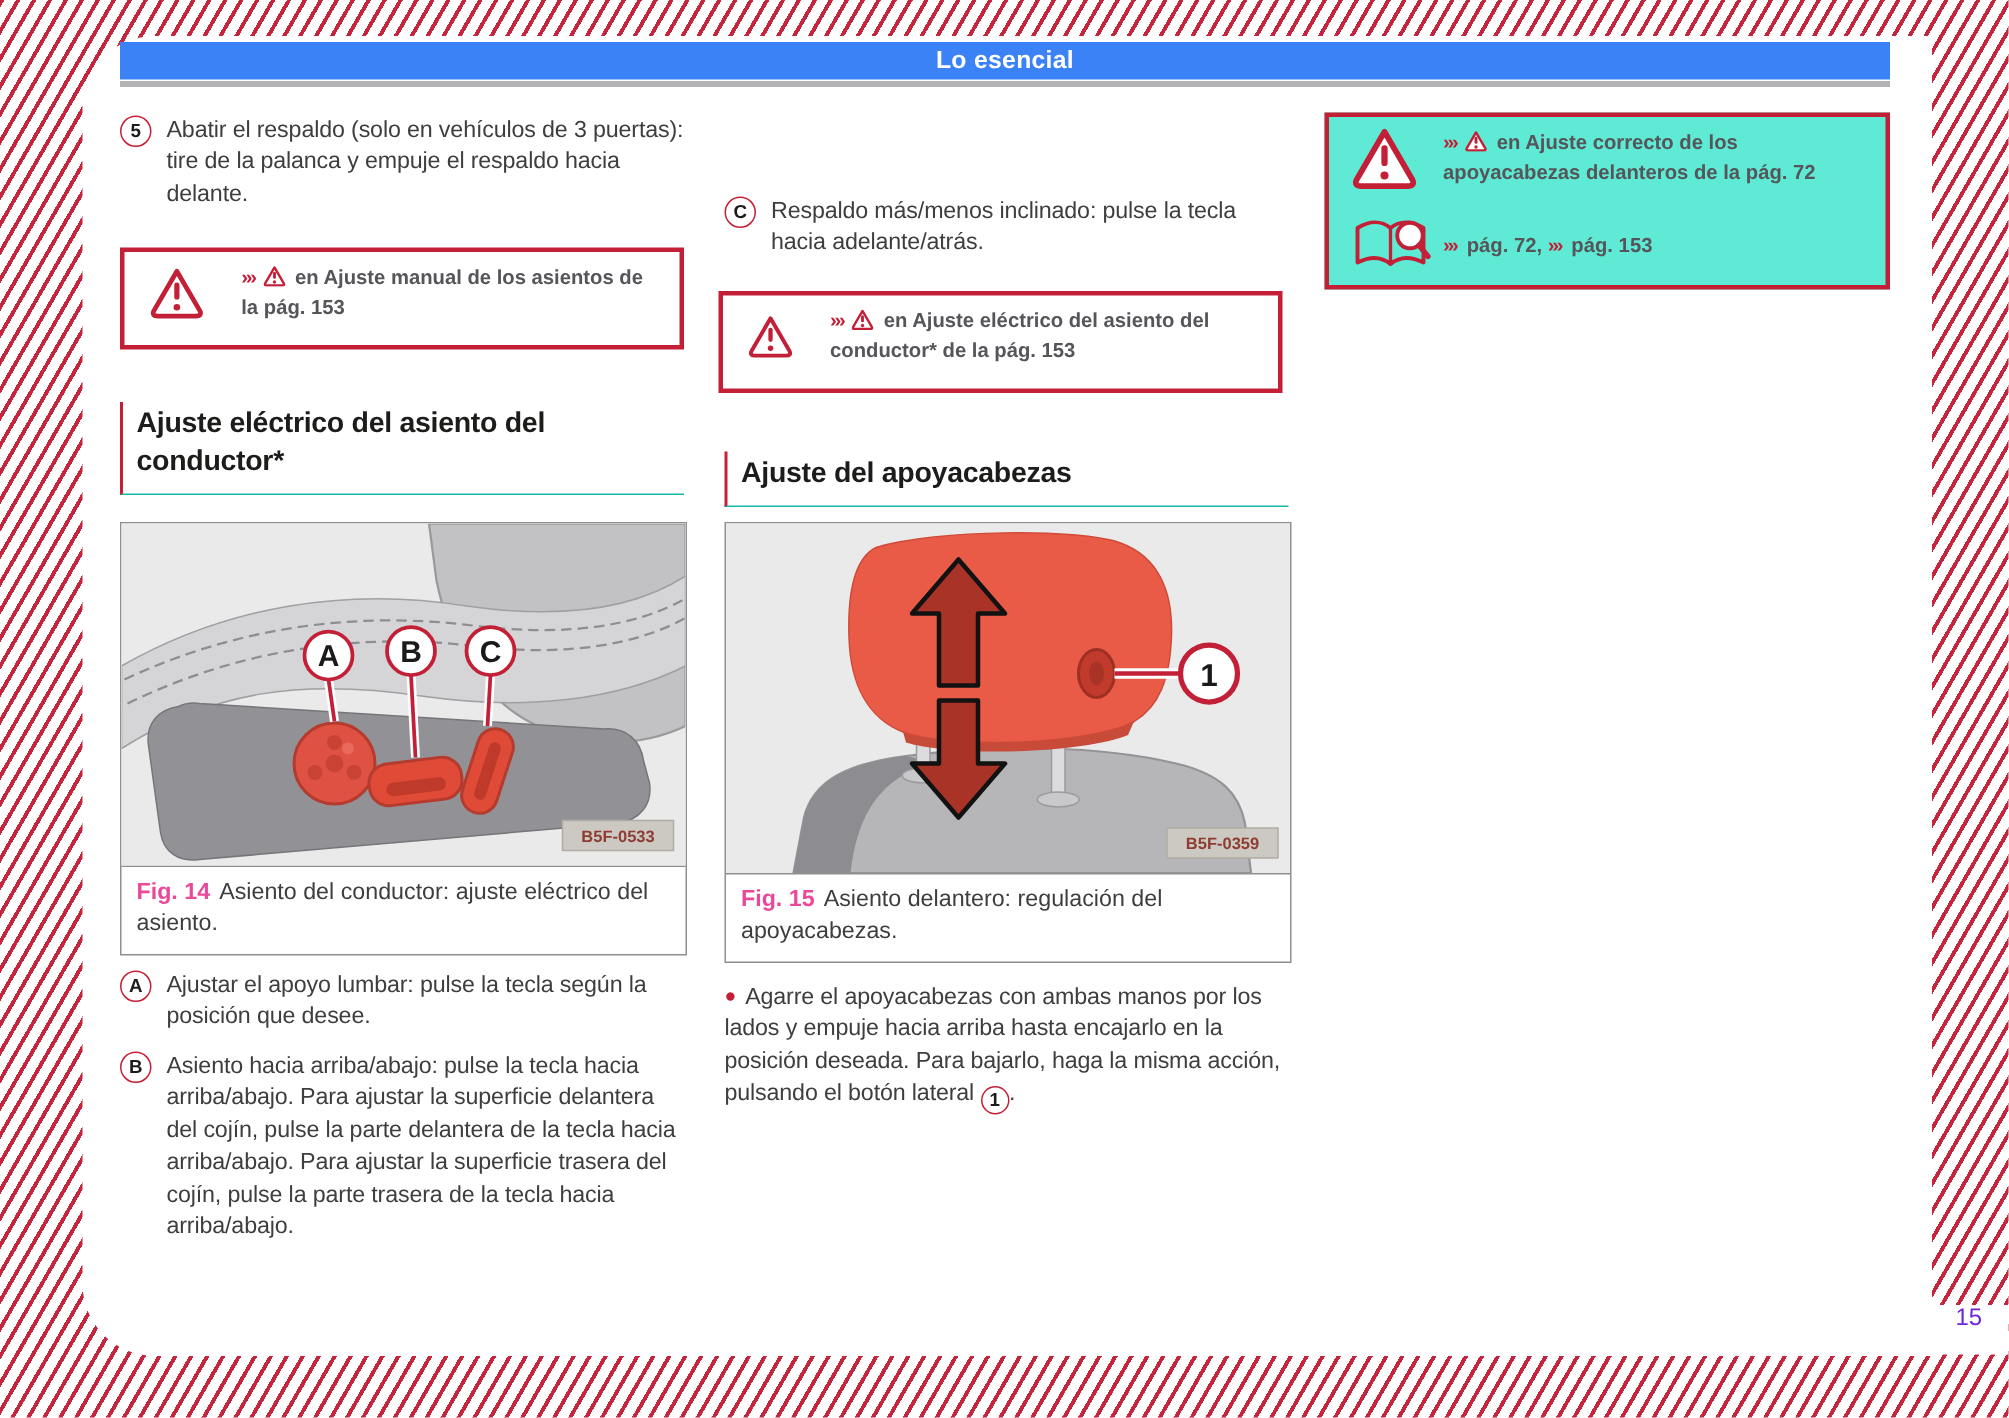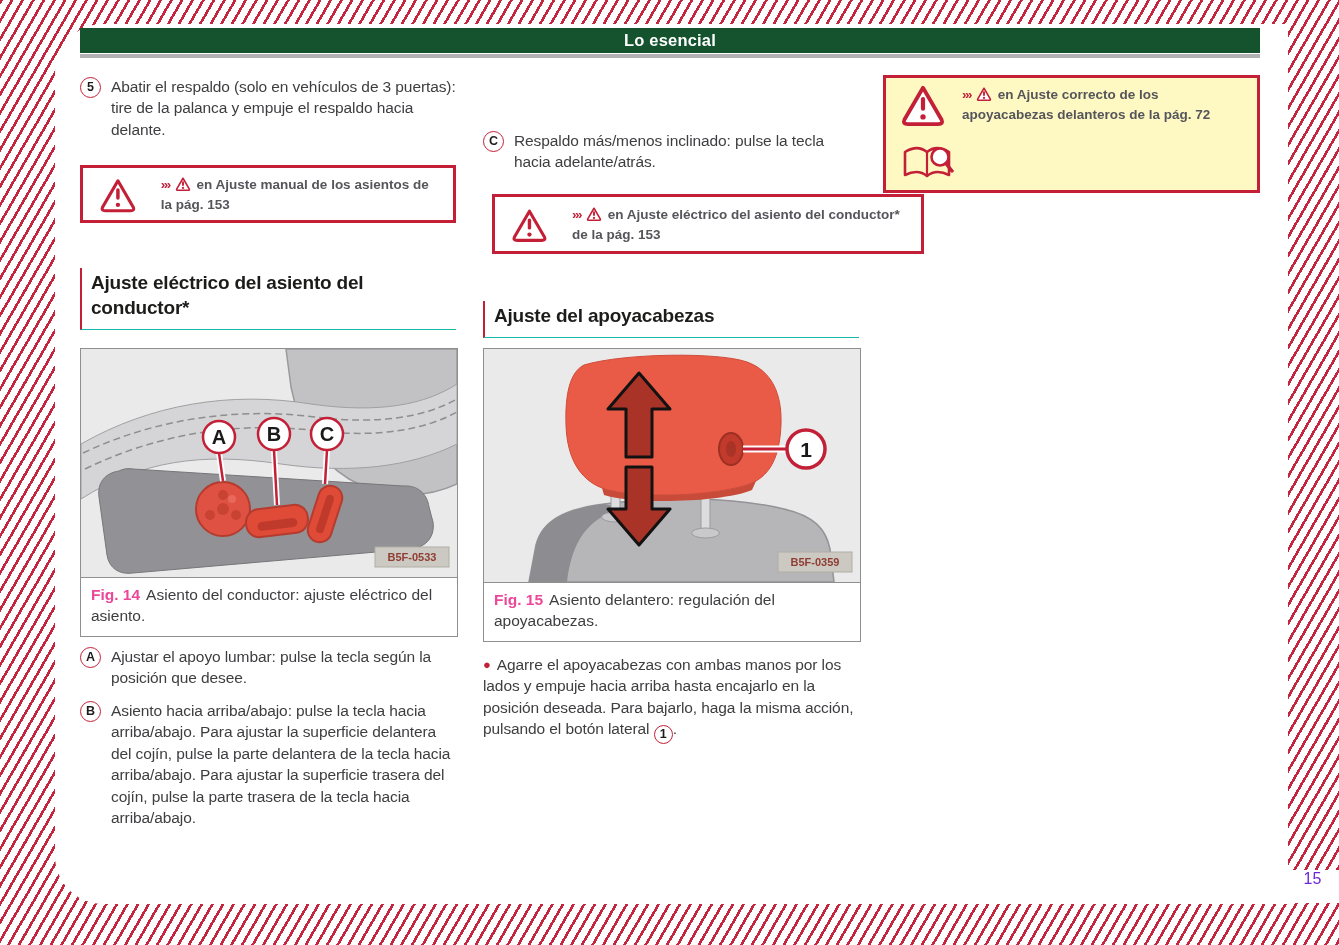--- a/index.html
+++ b/index.html
@@ -15,47 +15,47 @@
     background:#ffffff; border-radius:48px 0 0 48px;
   }
   .pagenum-notch {
     position:absolute; left:1286px; top:870px; width:53px; height:33px;
     background:#ffffff; display:flex; align-items:flex-start; justify-content:center;
     font-size:16px; color:#6d28d9;
   }
 
   .header-bar {
     position:absolute; left:25px; top:4px; width:1180px; height:25px;
-    background:#14532d; color:#ffffff; display:flex; align-items:center; justify-content:center;
+    background:#3b82f6; color:#ffffff; display:flex; align-items:center; justify-content:center;
     font-weight:bold; font-size:16.5px; letter-spacing:.2px;
   }
   .header-strip { position:absolute; left:25px; top:30px; width:1180px; height:4px; background:#b2b2b4; }
 
   .abs { position:absolute; }
   .body-text { font-size:15.5px; color:#3e3e40; line-height:1.38; letter-spacing:-.1px; }
 
   .list-item { display:flex; gap:10px; }
   .circled {
     flex:none; display:inline-flex; width:21px; height:21px; margin-top:1px;
     border:1.6px solid #c32038; border-radius:50%; background:#fff;
     align-items:center; justify-content:center;
     font-weight:bold; font-size:12.5px; color:#1c1c1c;
   }
   .circled.inline { width:19px; height:19px; vertical-align:-4px; margin-top:0; }
 
   .warn-box {
     border:3px solid #c32038; background:#fff;
-    display:flex; align-items:center; gap:24px; padding:6px 12px 4px 16px;
+    display:flex; align-items:center; gap:24px; padding:6px 12px 14px 16px;
   }
   .ref-text { font-size:13.5px; font-weight:bold; color:#55555a; line-height:1.45; }
   .chev { color:#c32038; font-weight:bold; letter-spacing:-1.5px; margin-right:3px; }
   .tri-inline { vertical-align:-2px; margin:0 2px; }
 
   .info-box {
-    border:3px solid #c32038; background:#fef9c3; padding:4px 14px;
+    border:3px solid #c32038; background:#5eead4; padding:4px 14px;
     display:grid; grid-template-columns:62px 1fr; row-gap:14px; align-items:center;
   }
 
   .section-heading {
     font-size:19px; font-weight:bold; color:#1c1c1b; line-height:1.32; letter-spacing:-.2px;
     border-left:2px solid #c32038; border-bottom:1px solid #14b8a6;
     padding:2px 0 9px 9px;
   }
 
   .figure { border:1px solid #8f8f8f; background:#fff; }
@@ -177,21 +177,21 @@
       <span class="circled">B</span>
       <span>Asiento hacia arriba/abajo: pulse la tecla hacia arriba/abajo. Para ajustar la superficie delantera del cojín, pulse la parte delantera de la tecla hacia arriba/abajo. Para ajustar la superficie trasera del cojín, pulse la parte trasera de la tecla hacia arriba/abajo.</span>
     </div>
 
 
     <div class="abs list-item body-text" style="left:428px; top:106px; width:380px;">
       <span class="circled">C</span>
       <span>Respaldo más/menos inclinado: pulse la tecla hacia adelante/atrás.</span>
     </div>
 
-    <div class="abs warn-box" style="left:437px; top:170px; width:432px; min-height:60px;">
+    <div class="abs warn-box" style="left:424px; top:170px; width:376px; min-height:60px;">
       <svg width="46" height="42" viewBox="0 0 48 44">
         <path d="M24 4 L43.5 37.5 Q45.5 42 40 42 L8 42 Q2.5 42 4.5 37.5 Z" fill="#fff" stroke="#c32038" stroke-width="4" stroke-linejoin="round"></path>
         <rect x="21.8" y="13.5" width="4.4" height="14.5" rx="2.2" fill="#c32038"></rect>
         <circle cx="24" cy="34.5" r="2.8" fill="#c32038"></circle>
       </svg>
       <div class="ref-text">
         <span class="chev">›››</span><svg class="tri-inline" width="16" height="14" viewBox="0 0 48 44">
             <path d="M24 4 L43.5 37.5 Q45.5 42 40 42 L8 42 Q2.5 42 4.5 37.5 Z" fill="#fff" stroke="#c32038" stroke-width="5" stroke-linejoin="round"></path>
             <rect x="21" y="13" width="6" height="15" rx="3" fill="#c32038"></rect>
             <circle cx="24" cy="34.5" r="3.5" fill="#c32038"></circle>
@@ -264,20 +264,26 @@
             <circle cx="24" cy="34.5" r="3.5" fill="#c32038"></circle>
           </svg>
         <span>en Ajuste correcto de los apoyacabezas delanteros de la pág. 72</span>
       </div>
       <svg width="54" height="40" viewBox="0 0 54 40">
         <path d="M5,8 C13,3 21,3 27,8 C33,3 41,3 49,8 L49,31 C41,27 33,27 27,32 C21,27 13,27 5,31 Z" fill="none" stroke="#c32038" stroke-width="2.6" stroke-linejoin="round"></path>
         <line x1="27" y1="8" x2="27" y2="32" stroke="#c32038" stroke-width="2.2"></line>
         <circle cx="40" cy="13" r="8.5" fill="#ffffff" stroke="#c32038" stroke-width="2.6"></circle>
         <line x1="46" y1="19.5" x2="52" y2="27" stroke="#c32038" stroke-width="3.5" stroke-linecap="round"></line>
       </svg>
+      <div class="ref-text">
+        <span class="chev">›››</span>
+        <span>pág. 72,</span>
+        <span class="chev">›››</span>
+        <span>pág. 153</span>
+      </div>
     </div>
 
   </div>
 
   <div class="pagenum-notch">
     <span>15</span>
   </div>
 
 </div>
 

